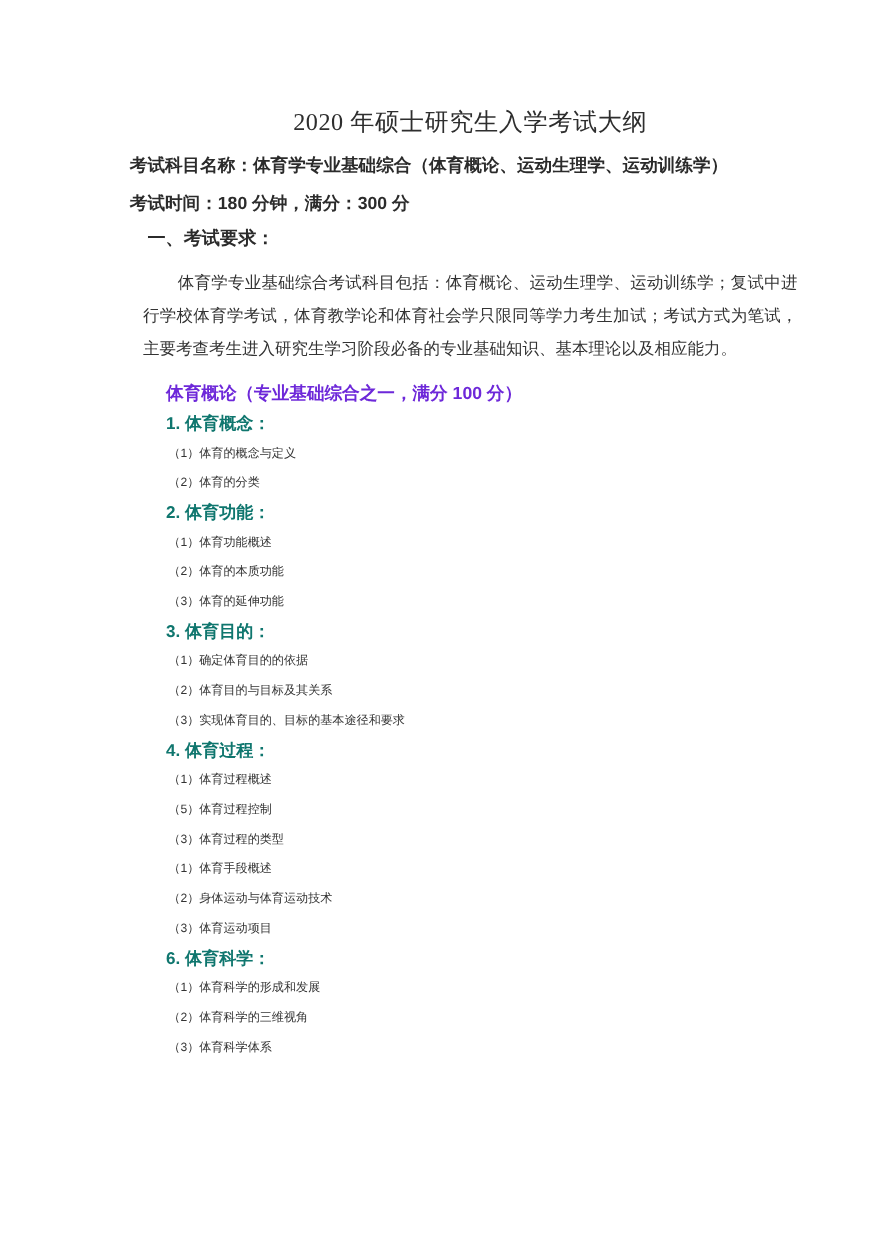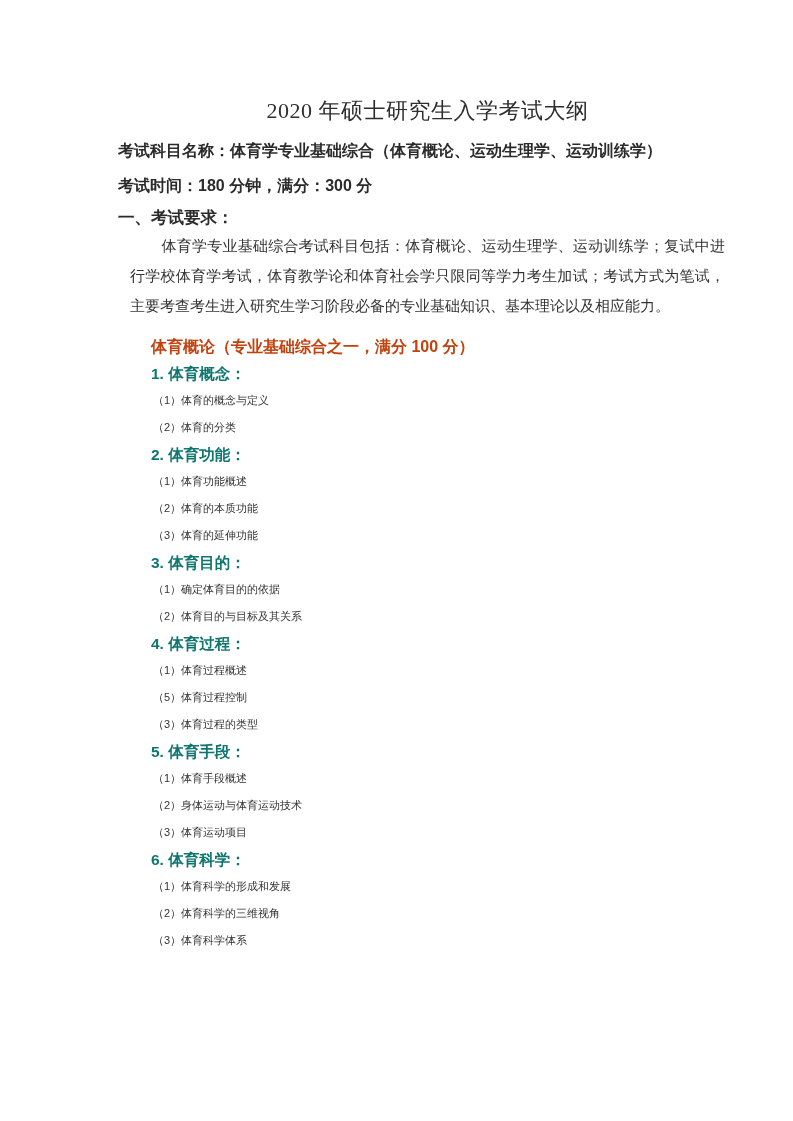--- a/index.html
+++ b/index.html
@@ -37,21 +37,21 @@
     font-family: "Liberation Sans", "DejaVu Sans", sans-serif;
     font-weight: 700;
     font-size: 16px;
     line-height: 20px;
     color: #2b2b2b;
   }
   .meta-line.second {
     margin-top: 15px;
   }
   .sec-heading {
-    margin: 0;
+    margin: 16px;
     margin-top: 11px;
     font-family: "Liberation Sans", "DejaVu Sans", sans-serif;
     font-weight: 700;
     font-size: 16.5px;
     line-height: 20px;
     color: #2b2b2b;
   }
   .sec-heading.gap2 {
     margin-top: 12px;
   }
@@ -67,21 +67,21 @@
     color: #333333;
   }
   .subtitle {
     margin: 0;
     margin-top: 9px;
     margin-left: 33px;
     font-family: "Liberation Sans", "DejaVu Sans", sans-serif;
     font-weight: 700;
     font-size: 16px;
     line-height: 27px;
-    color: #c2410c;
+    color: #6d28d9;
   }
   .topics {
     margin: 0;
   }
   .topic-heading {
     margin: 0;
     margin-left: 33px;
     font-family: "Liberation Sans", "DejaVu Sans", sans-serif;
     font-weight: 700;
     font-size: 15.5px;
@@ -121,27 +121,27 @@
       <p class="topic-item">（2）体育的分类</p>
 
       <p class="topic-heading">2. 体育功能：</p>
       <p class="topic-item">（1）体育功能概述</p>
       <p class="topic-item">（2）体育的本质功能</p>
       <p class="topic-item">（3）体育的延伸功能</p>
 
       <p class="topic-heading">3. 体育目的：</p>
       <p class="topic-item">（1）确定体育目的的依据</p>
       <p class="topic-item">（2）体育目的与目标及其关系</p>
+      <p class="topic-item">（3）实现体育目的、目标的基本途径和要求</p>
 
       <p class="topic-heading">4. 体育过程：</p>
       <p class="topic-item">（1）体育过程概述</p>
       <p class="topic-item">（5）体育过程控制</p>
       <p class="topic-item">（3）体育过程的类型</p>
 
-      <p class="topic-heading">5. 体育手段：</p>
       <p class="topic-item">（1）体育手段概述</p>
       <p class="topic-item">（2）身体运动与体育运动技术</p>
       <p class="topic-item">（3）体育运动项目</p>
 
       <p class="topic-heading">6. 体育科学：</p>
       <p class="topic-item">（1）体育科学的形成和发展</p>
       <p class="topic-item">（2）体育科学的三维视角</p>
       <p class="topic-item">（3）体育科学体系</p>
 
     </div>

